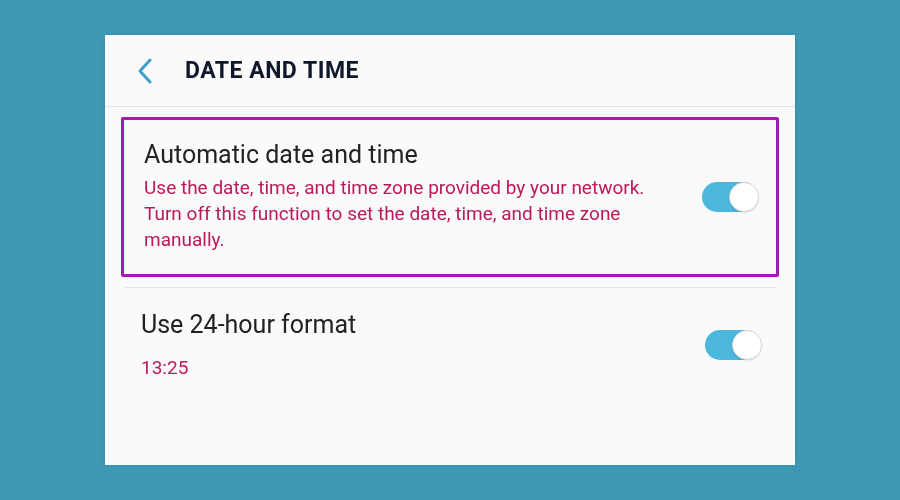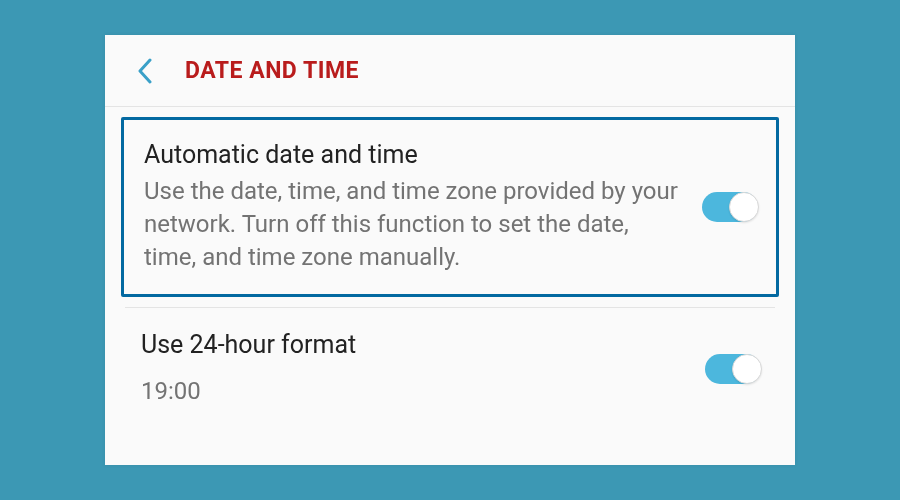--- a/index.html
+++ b/index.html
@@ -33,51 +33,51 @@
     .back-icon {
       width: 16px;
       height: 26px;
       margin-right: 32px;
       cursor: pointer;
     }
     .header-title {
       font-size: 23px;
       font-weight: 700;
       letter-spacing: 0.5px;
-      color: #b91c1c;
+      color: #0f172a;
     }
     .content {
       padding: 10px 16px 0 16px;
     }
     .setting-row {
       display: flex;
       align-items: center;
       justify-content: space-between;
       padding: 20px 18px 20px 20px;
       background: #fafafa;
     }
     .highlighted {
-      border: 3px solid #0369a1;
+      border: 3px solid #a21caf;
       border-radius: 2px;
       margin-bottom: 10px;
     }
     .setting-text {
       flex: 1;
       padding-right: 20px;
     }
     .setting-title {
       font-size: 25px;
       color: #222;
       margin-bottom: 6px;
       font-weight: 400;
     }
     .setting-desc {
-      font-size: 24px;
+      font-size: 19px;
       line-height: 1.38;
-      color: #737373;
+      color: #be185d;
       font-weight: 400;
     }
     .toggle {
       width: 56px;
       height: 30px;
       background: #4cb7dd;
       border-radius: 16px;
       position: relative;
       cursor: pointer;
       flex-shrink: 0;
@@ -128,21 +128,21 @@
       <div class="toggle">
         <div class="toggle-knob"></div>
       </div>
     </div>
 
     <div class="divider"></div>
 
     <div class="setting-row row-24h">
       <div class="setting-text">
         <div class="setting-title">Use 24-hour format</div>
-        <div class="setting-desc">19:00</div>
+        <div class="setting-desc">13:25</div>
       </div>
       <div class="toggle">
         <div class="toggle-knob"></div>
       </div>
     </div>
 
   </div>
 </div>
 
 </body></html>

